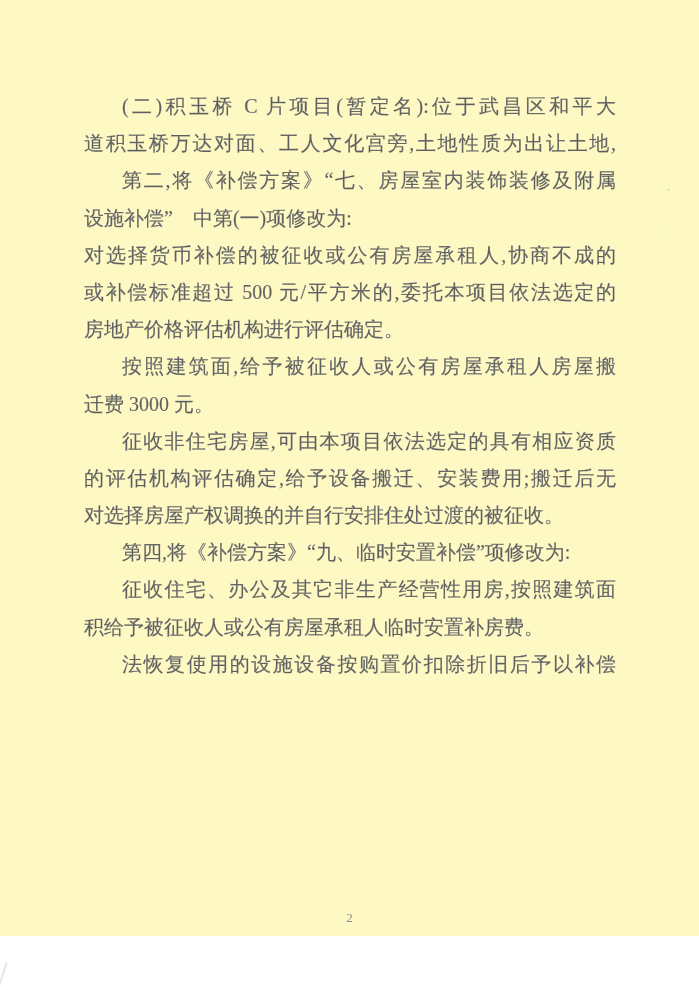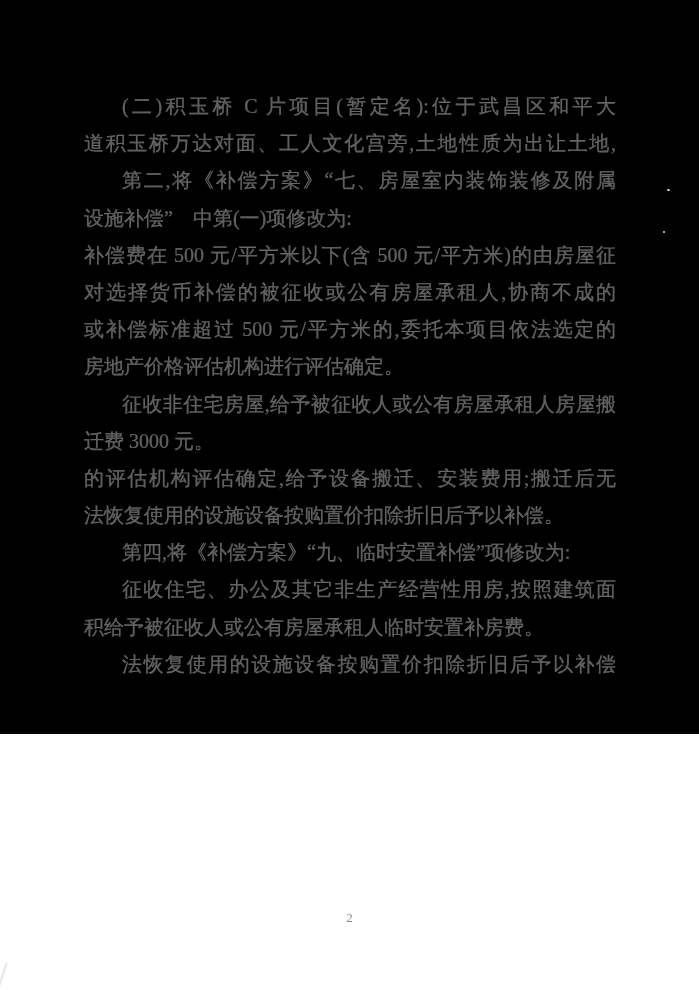--- a/index.html
+++ b/index.html
@@ -11,22 +11,22 @@
     height: 990px;
     position: relative;
     background: #ffffff;
     font-family: "Liberation Serif", serif;
     overflow: hidden;
   }
   .page {
     position: absolute;
     left: 0; top: 0;
     width: 699px;
-    height: 734px;
-    background: #000000;
+    height: 936px;
+    background: #fef9c3;
   }
   .text-block {
     position: absolute;
     left: 84px;
     top: 88px;
     width: 532px;
     color: #5e5e5e;
     -webkit-text-stroke: 0.2px #8a8a8a;
   }
   .line {
@@ -72,28 +72,28 @@
 </style>
 </head>
 <body>
 
 <div class="page">
   <div class="text-block">
       <div class="line indent fill">(二)积玉桥 C 片项目(暂定名):位于武昌区和平大</div>
       <div class="line fill">道积玉桥万达对面、工人文化宫旁,土地性质为出让土地,</div>
       <div class="line indent fill">第二,将《补偿方案》“七、房屋室内装饰装修及附属</div>
       <div class="line">设施补偿”　中第(一)项修改为:</div>
-      <div class="line fill">补偿费在 500 元/平方米以下(含 500 元/平方米)的由房屋征</div>
       <div class="line fill">对选择货币补偿的被征收或公有房屋承租人,协商不成的</div>
       <div class="line fill">或补偿标准超过 500 元/平方米的,委托本项目依法选定的</div>
       <div class="line">房地产价格评估机构进行评估确定。</div>
-      <div class="line indent fill">征收非住宅房屋,给予被征收人或公有房屋承租人房屋搬</div>
+      <div class="line indent fill">按照建筑面,给予被征收人或公有房屋承租人房屋搬</div>
       <div class="line">迁费 3000 元。</div>
+      <div class="line indent fill">征收非住宅房屋,可由本项目依法选定的具有相应资质</div>
       <div class="line fill">的评估机构评估确定,给予设备搬迁、安装费用;搬迁后无</div>
-      <div class="line">法恢复使用的设施设备按购置价扣除折旧后予以补偿。</div>
+      <div class="line">对选择房屋产权调换的并自行安排住处过渡的被征收。</div>
       <div class="line indent">第四,将《补偿方案》“九、临时安置补偿”项修改为:</div>
       <div class="line indent fill">征收住宅、办公及其它非生产经营性用房,按照建筑面</div>
       <div class="line">积给予被征收人或公有房屋承租人临时安置补房费。</div>
       <div class="line indent fill">法恢复使用的设施设备按购置价扣除折旧后予以补偿</div>
     </div>
   <div class="page-number">2</div>
   <div class="speck speck-1"></div>
   <div class="speck speck-2"></div>
   <div class="corner-mark"></div>
 </div>

